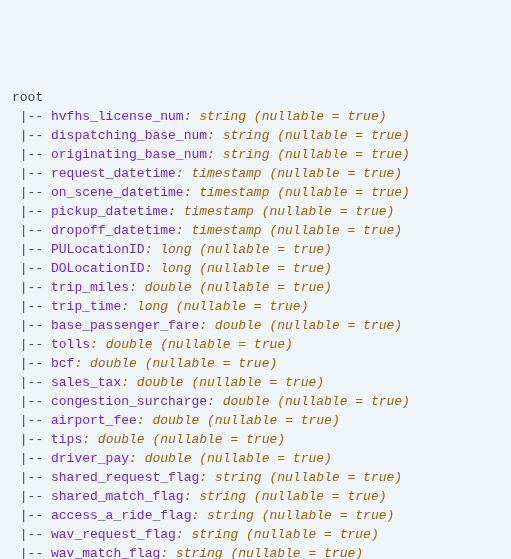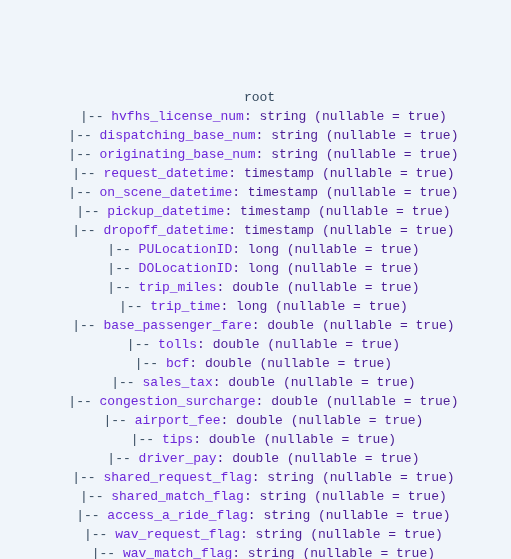--- a/index.html
+++ b/index.html
@@ -20,31 +20,31 @@
   }
   .schema-block {
     margin: 0;
     font-family: inherit;
   }
   .root-label {
     color: #34495e;
   }
   .line {
     display: block;
-    text-align: center;
   }
   .tree-prefix {
     color: #34495e;
     letter-spacing: 0;
   }
   .field-name {
     color: #6d28d9;
   }
   .rest {
-    color: #4c1d95;
+    color: #a16207;
+    font-style: italic;
   }
 </style>
 </head>
 <body>
 
 
 
 <div id="container"><div class="schema-block"><span class="line root-label">root</span><span class="line"><span class="tree-prefix"> |-- </span><span class="field-name">hvfhs_license_num</span><span class="rest">: string </span><span class="rest">(nullable = true)</span></span><span class="line"><span class="tree-prefix"> |-- </span><span class="field-name">dispatching_base_num</span><span class="rest">: string </span><span class="rest">(nullable = true)</span></span><span class="line"><span class="tree-prefix"> |-- </span><span class="field-name">originating_base_num</span><span class="rest">: string </span><span class="rest">(nullable = true)</span></span><span class="line"><span class="tree-prefix"> |-- </span><span class="field-name">request_datetime</span><span class="rest">: timestamp </span><span class="rest">(nullable = true)</span></span><span class="line"><span class="tree-prefix"> |-- </span><span class="field-name">on_scene_datetime</span><span class="rest">: timestamp </span><span class="rest">(nullable = true)</span></span><span class="line"><span class="tree-prefix"> |-- </span><span class="field-name">pickup_datetime</span><span class="rest">: timestamp </span><span class="rest">(nullable = true)</span></span><span class="line"><span class="tree-prefix"> |-- </span><span class="field-name">dropoff_datetime</span><span class="rest">: timestamp </span><span class="rest">(nullable = true)</span></span><span class="line"><span class="tree-prefix"> |-- </span><span class="field-name">PULocationID</span><span class="rest">: long </span><span class="rest">(nullable = true)</span></span><span class="line"><span class="tree-prefix"> |-- </span><span class="field-name">DOLocationID</span><span class="rest">: long </span><span class="rest">(nullable = true)</span></span><span class="line"><span class="tree-prefix"> |-- </span><span class="field-name">trip_miles</span><span class="rest">: double </span><span class="rest">(nullable = true)</span></span><span class="line"><span class="tree-prefix"> |-- </span><span class="field-name">trip_time</span><span class="rest">: long </span><span class="rest">(nullable = true)</span></span><span class="line"><span class="tree-prefix"> |-- </span><span class="field-name">base_passenger_fare</span><span class="rest">: double </span><span class="rest">(nullable = true)</span></span><span class="line"><span class="tree-prefix"> |-- </span><span class="field-name">tolls</span><span class="rest">: double </span><span class="rest">(nullable = true)</span></span><span class="line"><span class="tree-prefix"> |-- </span><span class="field-name">bcf</span><span class="rest">: double </span><span class="rest">(nullable = true)</span></span><span class="line"><span class="tree-prefix"> |-- </span><span class="field-name">sales_tax</span><span class="rest">: double </span><span class="rest">(nullable = true)</span></span><span class="line"><span class="tree-prefix"> |-- </span><span class="field-name">congestion_surcharge</span><span class="rest">: double </span><span class="rest">(nullable = true)</span></span><span class="line"><span class="tree-prefix"> |-- </span><span class="field-name">airport_fee</span><span class="rest">: double </span><span class="rest">(nullable = true)</span></span><span class="line"><span class="tree-prefix"> |-- </span><span class="field-name">tips</span><span class="rest">: double </span><span class="rest">(nullable = true)</span></span><span class="line"><span class="tree-prefix"> |-- </span><span class="field-name">driver_pay</span><span class="rest">: double </span><span class="rest">(nullable = true)</span></span><span class="line"><span class="tree-prefix"> |-- </span><span class="field-name">shared_request_flag</span><span class="rest">: string </span><span class="rest">(nullable = true)</span></span><span class="line"><span class="tree-prefix"> |-- </span><span class="field-name">shared_match_flag</span><span class="rest">: string </span><span class="rest">(nullable = true)</span></span><span class="line"><span class="tree-prefix"> |-- </span><span class="field-name">access_a_ride_flag</span><span class="rest">: string </span><span class="rest">(nullable = true)</span></span><span class="line"><span class="tree-prefix"> |-- </span><span class="field-name">wav_request_flag</span><span class="rest">: string </span><span class="rest">(nullable = true)</span></span><span class="line"><span class="tree-prefix"> |-- </span><span class="field-name">wav_match_flag</span><span class="rest">: string </span><span class="rest">(nullable = true)</span></span></div></div>
 
 

